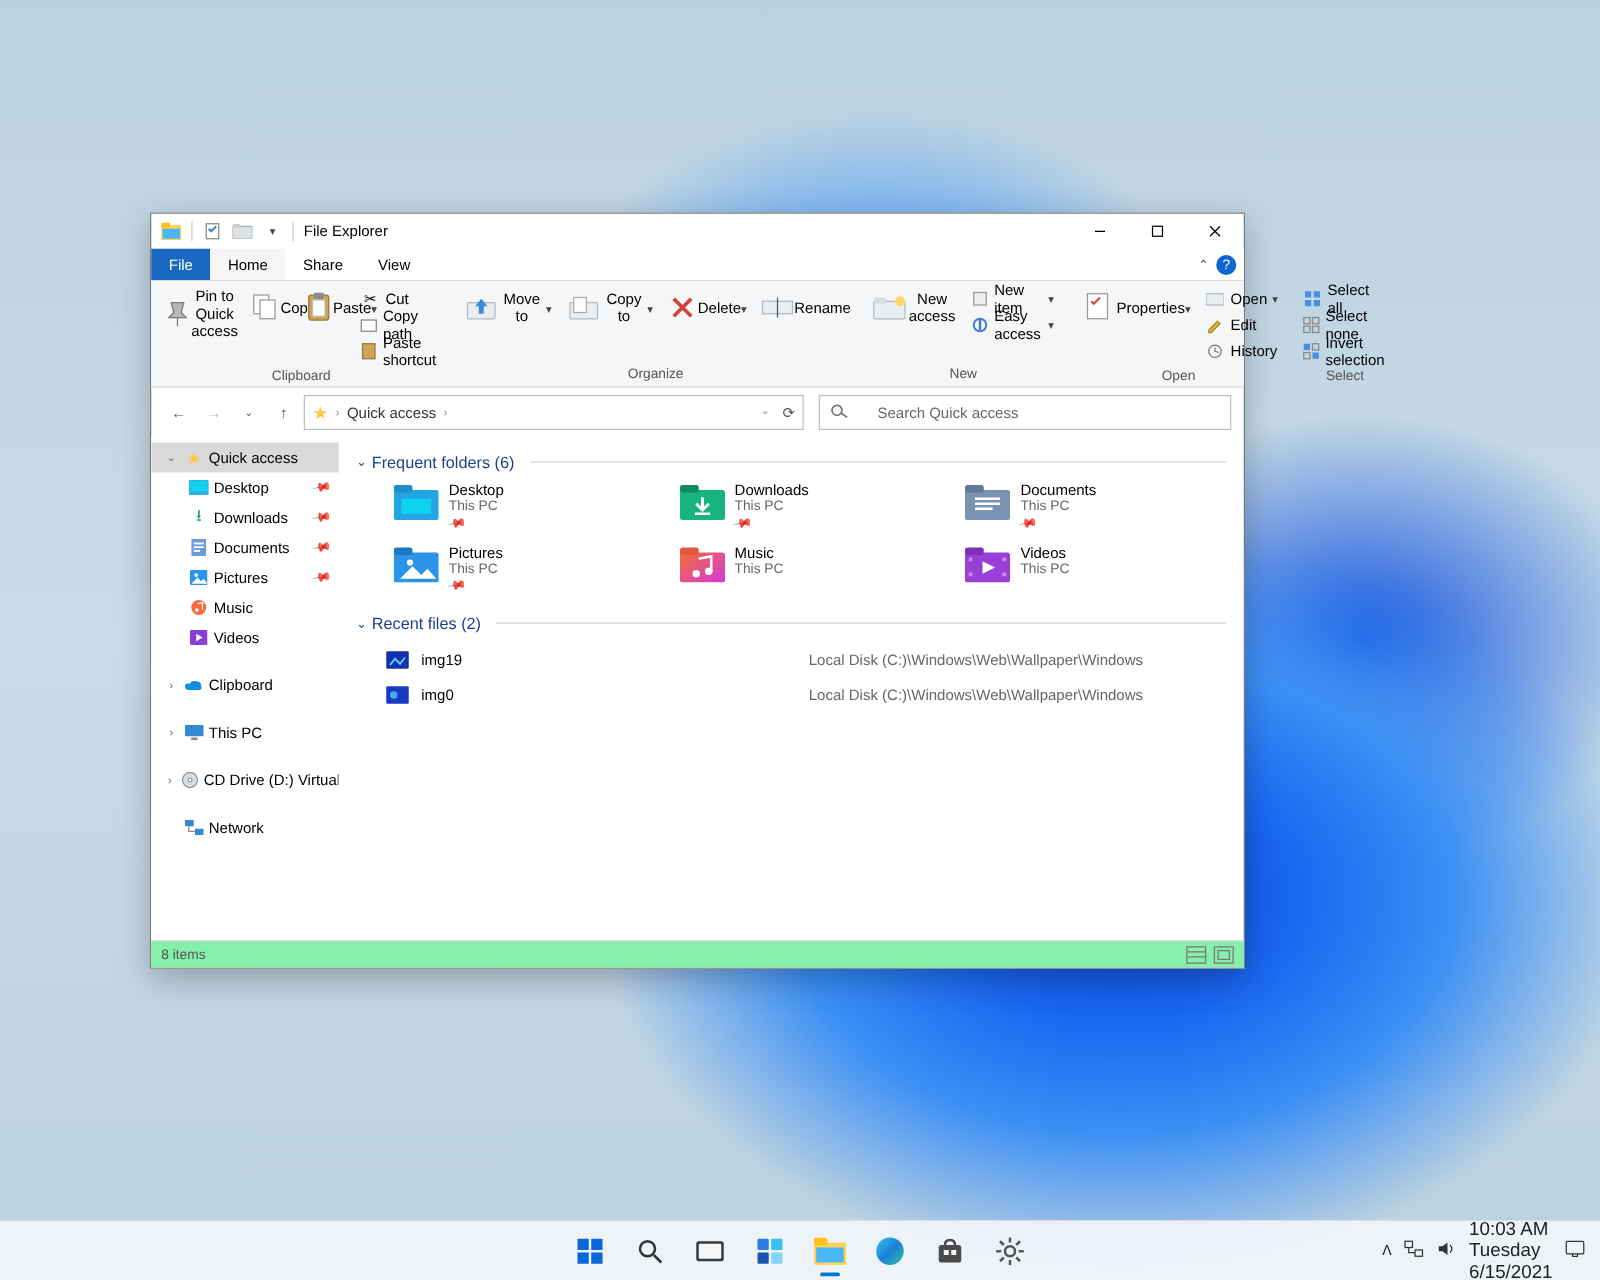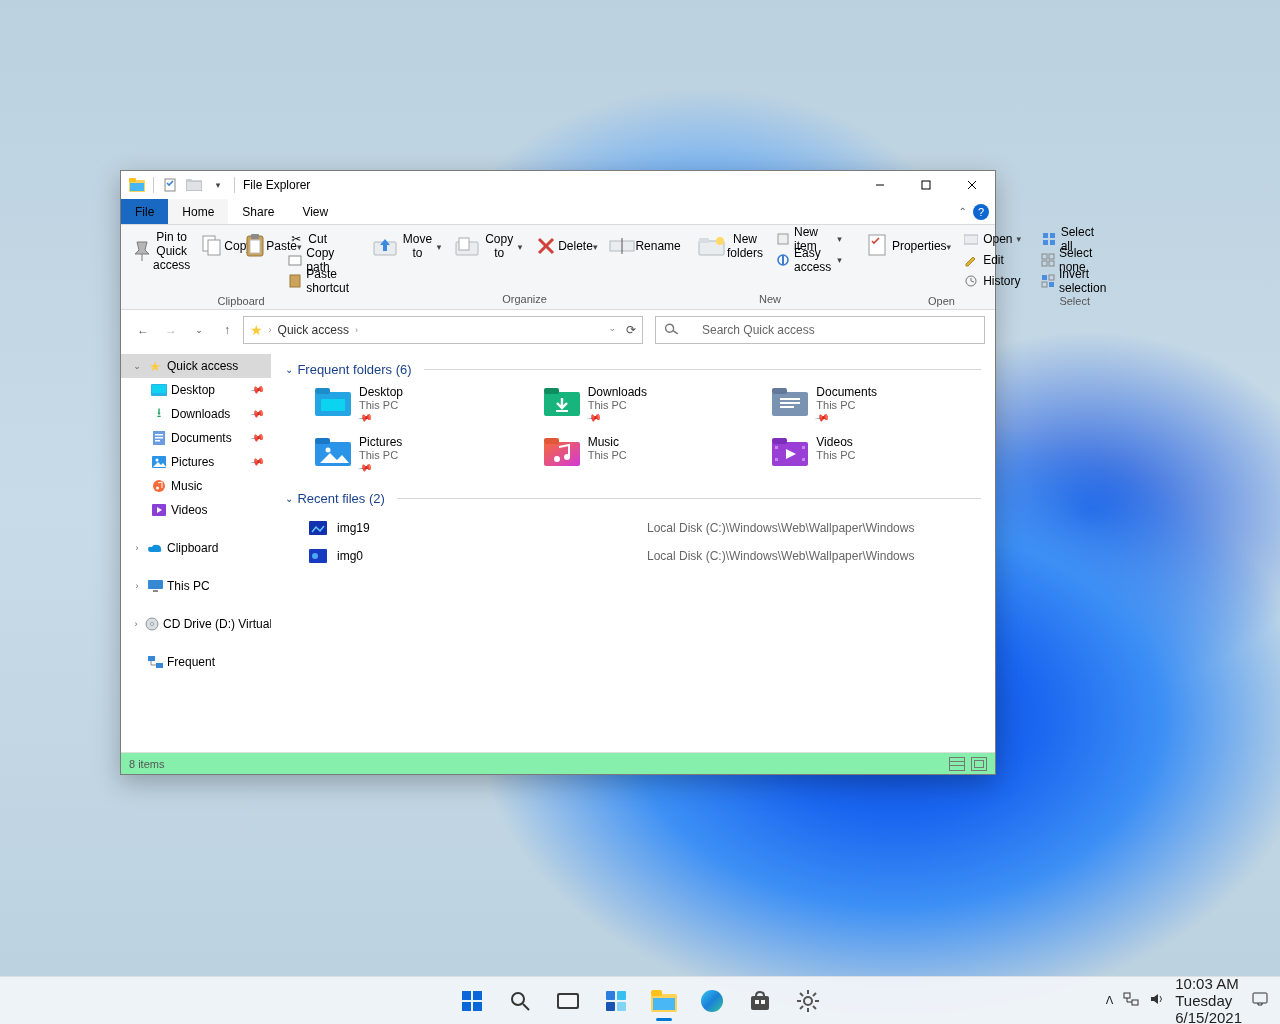--- a/index.html
+++ b/index.html
@@ -38,21 +38,21 @@
     border-bottom: 0px solid #e4e4e4;
   }
   .titlebar .tb-icon { width:16px; height:16px; margin:0 4px; display:flex; align-items:center; justify-content:center;}
   .tb-sep { width:1px; height:16px; background:#ccc; margin:0 4px;}
   .tb-title { padding-left:4px; }
   .winbtns { margin-left:auto; display:flex; }
   .winbtn { width:46px; height:28px; display:flex; align-items:center; justify-content:center; }
 
   .tabbar { height:26px; display:flex; align-items:stretch; border-bottom:1px solid #dadada; background:#fff;}
   .tab { padding:0 14px; display:flex; align-items:center; cursor:default;}
-  .tab.file { background:#1968c1; color:#000000; }
+  .tab.file { background:#1968c1; color:#ffffff; }
   .tab.active { background:#f5f5f5; }
   .tabbar-right { margin-left:auto; display:flex; align-items:center; padding-right:6px; gap:6px;}
   .help-icon { width:16px; height:16px; border-radius:50%; background:#0e67d0; color:#fff; display:flex; align-items:center; justify-content:center; font-size:11px;}
 
   
   .ribbon { height:85px; display:flex; background:#f5f6f7; border-bottom:1px solid #dadada; }
   .rgroup { display:flex; flex-direction:column; padding:2px 4px; }
   .rgroup-body { display:flex; align-items:flex-start; flex:1; }
   .rgroup-label { text-align:center; font-size:11px; color:#555; padding:2px 0 2px;}
   .rsep { width:1px; background:#dcdcdc; margin:4px 0;}
@@ -293,21 +293,21 @@
     <div class="rgroup">
       <div class="rgroup-body">
         <div class="btn-large">
           <span class="lg-icon">
               <svg width="28" height="22">
                 <rect x="1" y="6" width="25" height="14" rx="1" fill="#e9edf0" stroke="#b3b9bf"></rect>
                 <rect x="1" y="3" width="10" height="5" rx="1" fill="#d8dde1"></rect>
                 <circle cx="22" cy="6" r="4" fill="#ffd966"></circle>
               </svg>
             </span>
-          <span>New folders</span>
+          <span>New access</span>
         </div>
         <div class="btn-col">
           <div class="btn-small">
               <span class="sm-icon">
                 <svg width="14" height="14">
                   <rect x="2" y="2" width="10" height="10" fill="#eee" stroke="#999"></rect>
                 </svg>
               </span>
               <span>New item</span>
               <span class="dd" style="margin-left:4px">▾</span>
@@ -541,21 +541,21 @@
       <div class="tree-spacer"></div>
       <div class="tree-item">
         <span class="exp" style="visibility:hidden">›</span>
         <span class="ticon">
             <svg width="15" height="13">
               <rect x="0" y="0" width="7" height="5" fill="#3488d4"></rect>
               <rect x="8" y="7" width="7" height="5" fill="#3488d4"></rect>
               <path d="M3 5 L3 9 L8 9" stroke="#888" fill="none"></path>
             </svg>
           </span>
-        <span>Frequent</span>
+        <span>Network</span>
       </div>
     </div>
 
     <div class="main">
       <div class="section-head">
         <span style="font-size:10px">⌄</span>
           <span>Frequent folders (6)</span>
       </div>
       <div class="folders">
 

